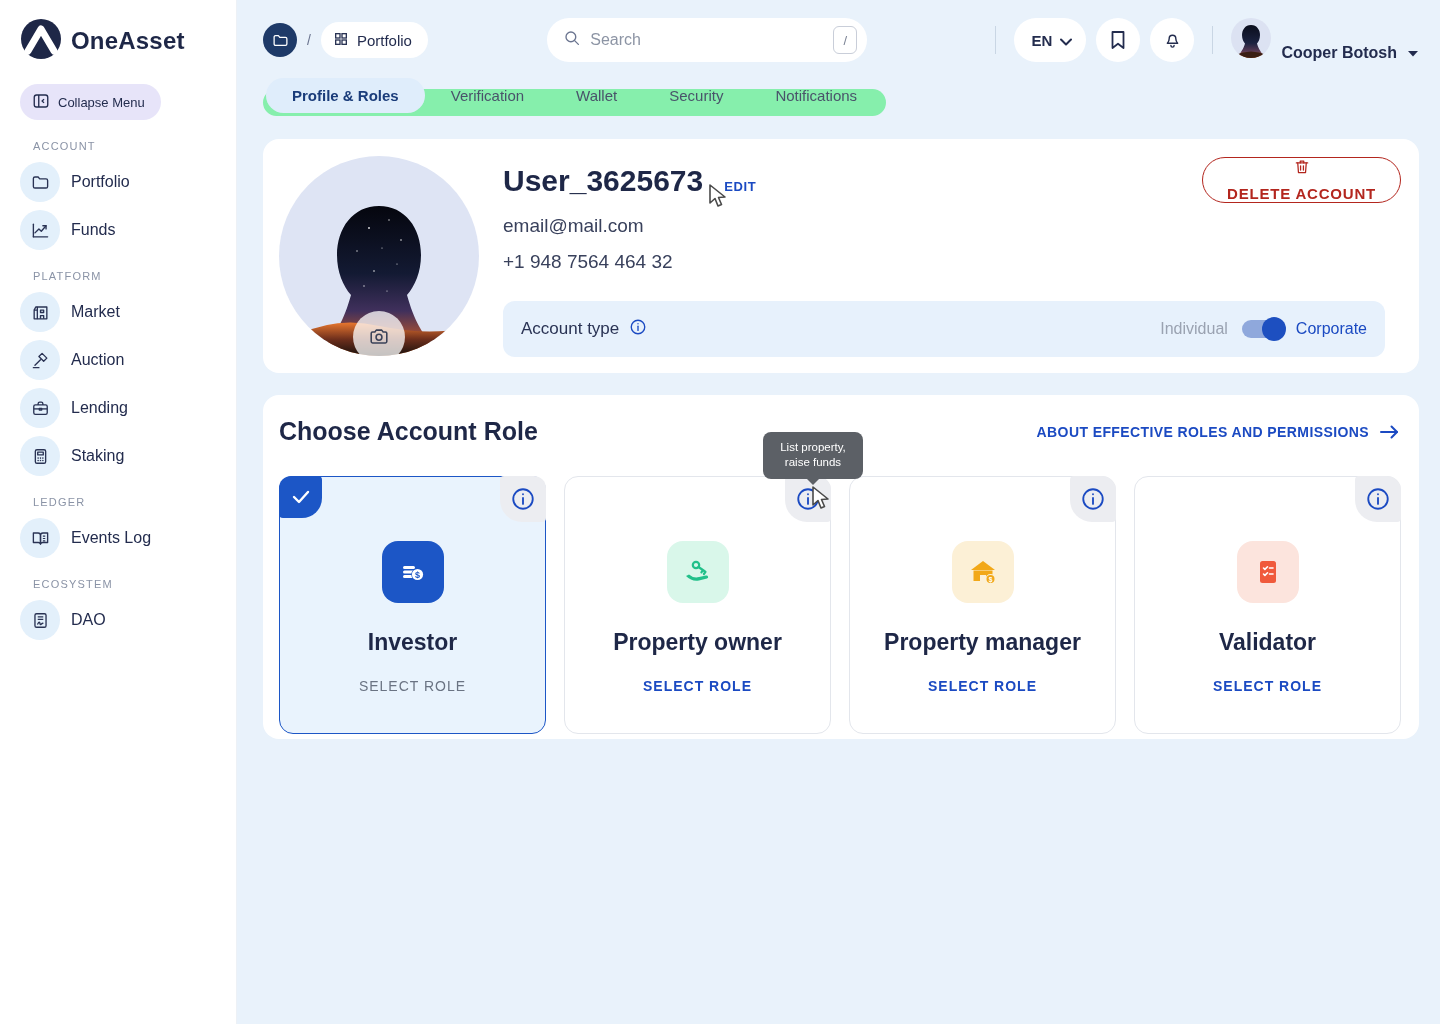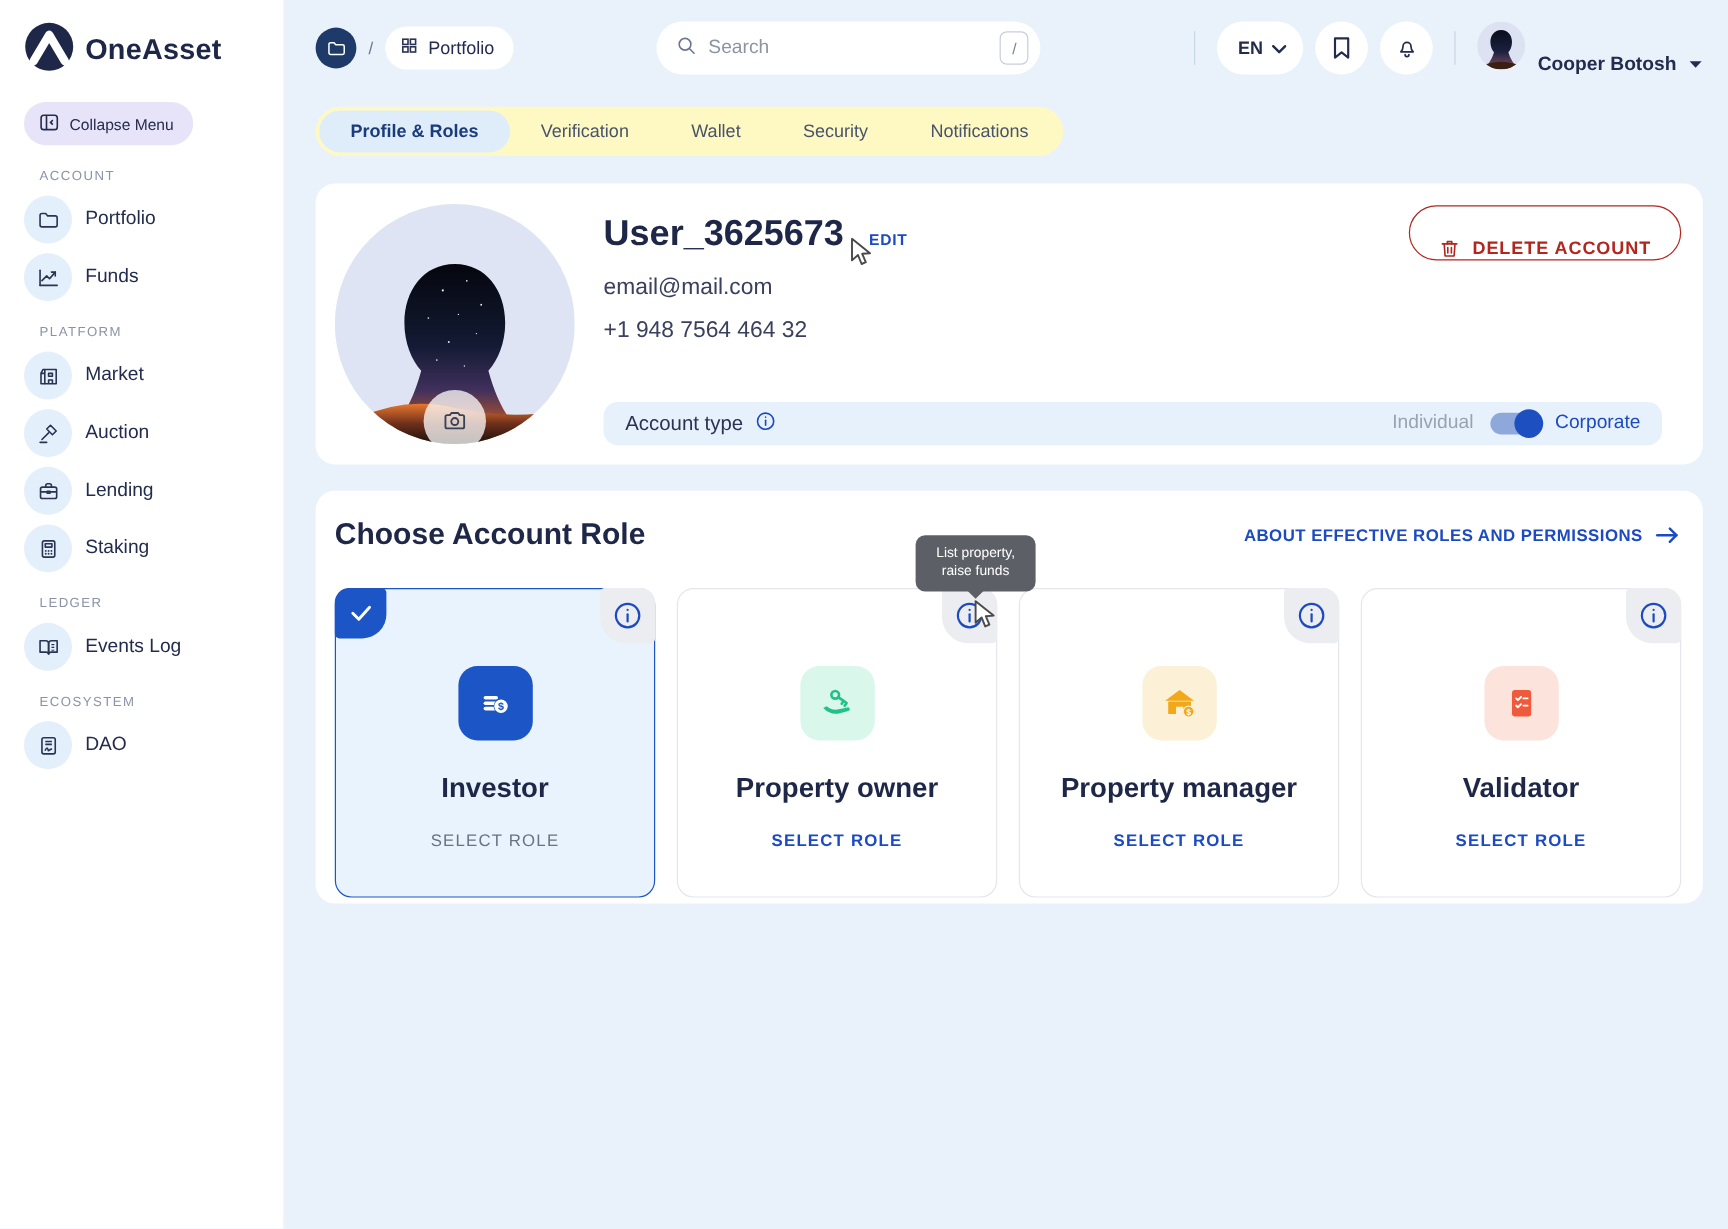--- a/index.html
+++ b/index.html
@@ -92,22 +92,22 @@
     width:44px; height:44px; border-radius:50%; background:#fff; border:none;
     display:flex; align-items:center; justify-content:center; cursor:pointer;
   }
   .user-chip { display:flex; align-items:flex-end; gap:10px; cursor:pointer; }
   .user-name { font-size:16px; font-weight:600; color:#232C4E; }
 
   .page-title { font-size:34px; font-weight:800; color:#1E2747; margin-top:26px; letter-spacing:.2px; }
 
   
   .tabs {
-    display:inline-flex; align-items:flex-end; background:#fef9c3; border-radius:21px;
-    padding:3px; margin-top:27px; height:41px;
+    display:inline-flex; align-items:flex-end; background:#86efac; border-radius:21px;
+    padding:3px; margin-top:27px; height:27px;
   }
   .tab {
     border:none; background:transparent; height:35px; padding:0 26px;
     border-radius:18px; font-size:15px; color:#49536A; cursor:pointer;
     font-family:inherit; white-space:nowrap;
   }
   .tab.active { background:#DFEDFB; color:#1A3C7A; font-weight:700; }
 
   
   .card { background:#fff; border-radius:16px; }
@@ -119,39 +119,39 @@
   .profile-info { flex:1; padding-left:24px; padding-top:8px; display:flex; flex-direction:column; }
   .name-row { display:flex; align-items:baseline; gap:21px; }
   .username { font-size:30px; font-weight:800; color:#1E2747; }
   .edit-link {
     font-size:13px; font-weight:700; color:#1B4AC2; letter-spacing:.6px;
     background:none; border:none; cursor:pointer; font-family:inherit;
   }
   .email-line { font-size:19px; color:#39415C; margin-top:17px; }
   .phone-line { font-size:19px; color:#39415C; margin-top:14px; }
   .account-type-bar {
-    margin-top:auto; height:36px; background:#E7F1FC; border-radius:12px;
+    margin-top:auto; height:56px; background:#E7F1FC; border-radius:12px;
     display:flex; align-items:center; padding:0 18px;
   }
   .account-type-label { font-size:17px; color:#2A3354; margin-right:10px; }
   .type-left { margin-left:auto; font-size:16px; color:#9AA2B1; margin-right:14px; }
   .type-right { font-size:16px; color:#1B4AC2; margin-left:14px; }
   .toggle {
     width:40px; height:18px; border-radius:9px; background:#8FA8DC;
     position:relative; cursor:pointer;
   }
   .toggle-knob {
     position:absolute; right:-4px; top:-3px; width:24px; height:24px;
     border-radius:50%; background:#1D4FC0;
   }
   .delete-btn {
     position:absolute; right:18px; top:18px; height:46px; padding:0 24px;
     border:1.5px solid #B3261E; border-radius:24px; background:transparent;
     color:#B3261E; font-size:15px; font-weight:700; letter-spacing:.8px;
-    display:flex; align-items:flex-end; gap:10px; cursor:pointer; font-family:inherit;
+    display:flex; align-items:center; gap:10px; cursor:pointer; font-family:inherit;flex-direction:column;
   }
 
   
   .roles-card { margin-top:22px; width:1156px; height:344px; position:relative; padding:22px 18px 18px 16px; }
   .roles-head { display:flex; align-items:center; justify-content:space-between; padding:0 2px 0 0; }
   .roles-title { font-size:25px; font-weight:800; color:#1E2747; }
   .roles-link {
     display:flex; align-items:center; gap:10px; background:none; border:none;
     color:#1B4AC2; font-size:14px; font-weight:700; letter-spacing:.4px;
     cursor:pointer; font-family:inherit;

